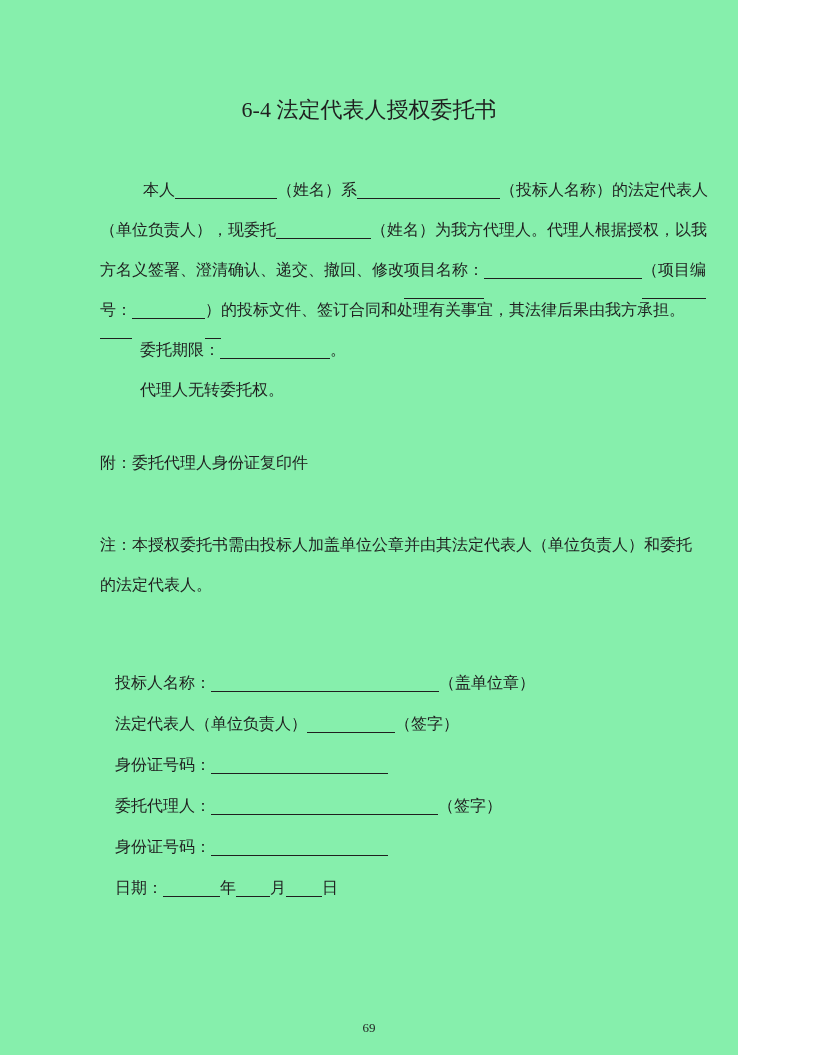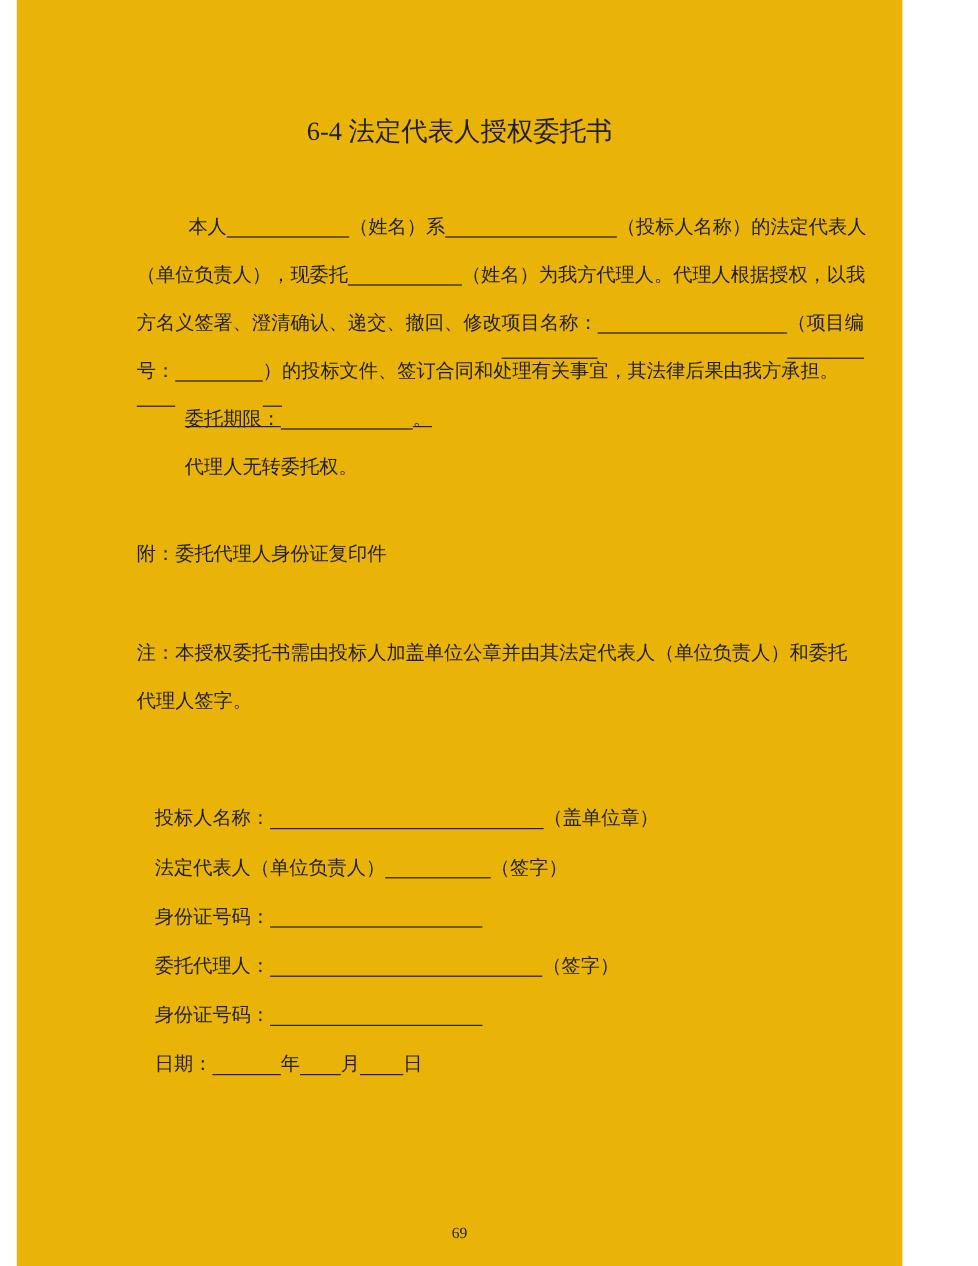--- a/index.html
+++ b/index.html
@@ -4,25 +4,24 @@
 <style>
   html, body {
     margin: 0;
     padding: 0;
     background: #ffffff;
   }
   .page {
     position: relative;
     width: 738px;
     height: 1055px;
-    background: #eab308;
+    background: #86efac;
     overflow: hidden;
     font-family: "Liberation Serif", "DejaVu Serif", serif;
     color: #1f1f1f;
-    margin-left: 14px;
   }
   .doc-title {
     margin-top: 94px;
     text-align: center;
     font-size: 22px;
     line-height: 32px;
     white-space: nowrap;
   }
   .doc-body {
     padding-left: 100px;
@@ -58,29 +57,29 @@
 
 <div class="page">
   <div class="doc-title">6-4  法定代表人授权委托书</div>
 
   <div class="doc-body" id="doc-body">
       <div class="doc-block" style="margin-top: 44px; line-height: 40px;">
         <div class="doc-line" style="padding-left: 43px;"><span class="run">本人</span><span class="blank" style="width: 102px;"></span><span class="run">（姓名）系</span><span class="blank" style="width: 143px;"></span><span class="run">（投标人名称）的法定代表人</span></div>
         <div class="doc-line"><span class="run">（单位负责人），现委托</span><span class="blank" style="width: 95px;"></span><span class="run">（姓名）为我方代理人。代理人根据授权，以我</span></div>
         <div class="doc-line"><span class="run">方名义签署、澄清确认、递交、撤回、修改</span><span class="run u">项目名称：</span><span class="blank u" style="width: 158px;"></span><span class="run u">（项目编</span></div>
         <div class="doc-line"><span class="run u">号：</span><span class="blank u" style="width: 73px;"></span><span class="run u">）</span><span class="run">的投标文件、签订合同和处理有关事宜，其法律后果由我方承担。</span></div>
-        <div class="doc-line" style="padding-left: 40px; text-decoration: underline;"><span class="run">委托期限：</span><span class="blank" style="width: 110px;"></span><span class="run">。</span></div>
+        <div class="doc-line" style="padding-left: 40px;"><span class="run">委托期限：</span><span class="blank" style="width: 110px;"></span><span class="run">。</span></div>
         <div class="doc-line" style="padding-left: 40px;"><span class="run">代理人无转委托权。</span></div>
       </div>
       <div class="doc-block" style="margin-top: 33px; line-height: 40px; font-family: Liberation Serif, serif;">
         <div class="doc-line"><span class="run">附：委托代理人身份证复印件</span></div>
       </div>
       <div class="doc-block" style="margin-top: 42px; line-height: 40px;">
         <div class="doc-line"><span class="run">注：本授权委托书需由投标人加盖单位公章并由其法定代表人（单位负责人）和委托</span></div>
-        <div class="doc-line"><span class="run">代理人签字。</span></div>
+        <div class="doc-line"><span class="run">的法定代表人。</span></div>
       </div>
       <div class="doc-block" style="margin-top: 57px; line-height: 41px;">
         <div class="doc-line" style="padding-left: 15px;"><span class="run">投标人名称：</span><span class="blank" style="width: 228px;"></span><span class="run">（盖单位章）</span></div>
         <div class="doc-line" style="padding-left: 15px;"><span class="run">法定代表人（单位负责人）</span><span class="blank" style="width: 88px;"></span><span class="run">（签字）</span></div>
         <div class="doc-line" style="padding-left: 15px;"><span class="run">身份证号码：</span><span class="blank" style="width: 177px;"></span></div>
         <div class="doc-line" style="padding-left: 15px;"><span class="run">委托代理人：</span><span class="blank" style="width: 227px;"></span><span class="run">（签字）</span></div>
         <div class="doc-line" style="padding-left: 15px;"><span class="run">身份证号码：</span><span class="blank" style="width: 177px;"></span></div>
         <div class="doc-line" style="padding-left: 15px;"><span class="run">日期：</span><span class="blank" style="width: 57px;"></span><span class="run">年</span><span class="blank" style="width: 34px;"></span><span class="run">月</span><span class="blank" style="width: 36px;"></span><span class="run">日</span></div>
       </div>
     </div>

